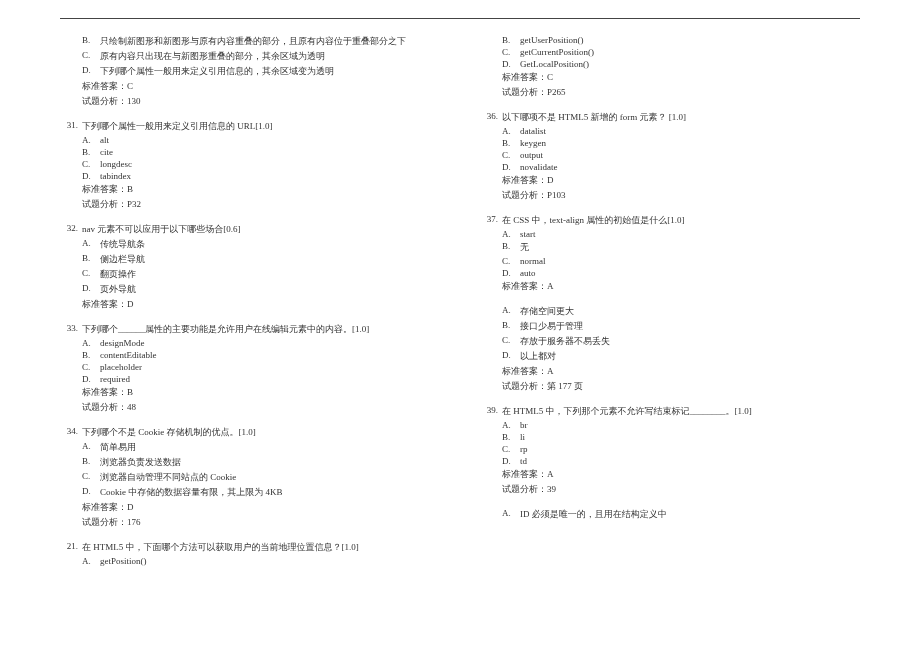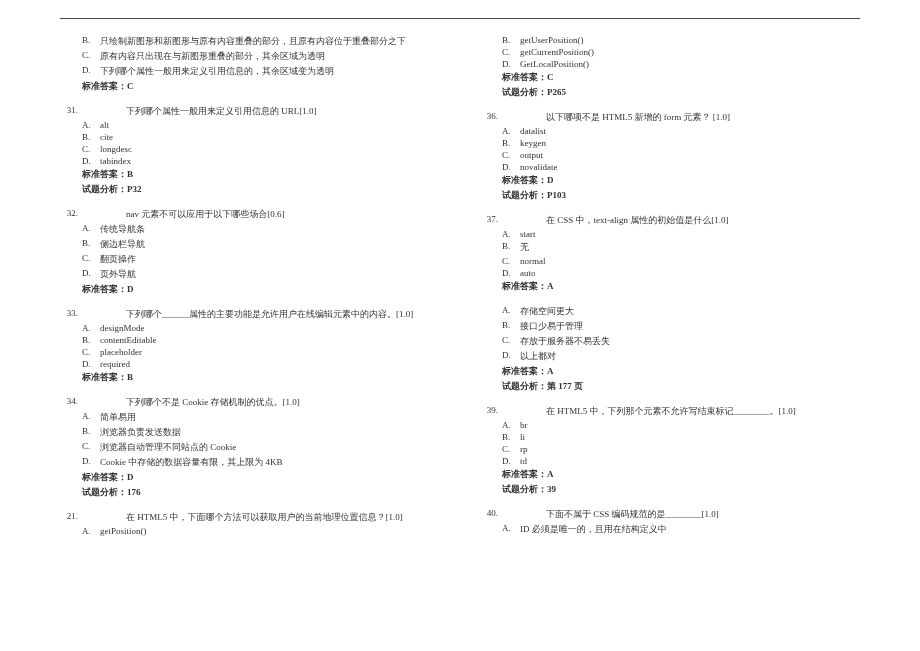--- a/index.html
+++ b/index.html
@@ -38,35 +38,33 @@
     margin-bottom: 2px;
   }
   .qnum {
     width: 22px;
     flex-shrink: 0;
     text-align: right;
     padding-right: 4px;
   }
   .qtext {
     flex: 1;
-    margin-left: 44px;
   }
   .opt {
     display: flex;
     margin-bottom: 2px;
     padding-left: 22px;
   }
   .optlabel {
     width: 18px;
     flex-shrink: 0;
   }
   .line {
     padding-left: 22px;
     margin-bottom: 2px;
-    font-weight: bold;
   }
 </style>
 </head>
 <body>
 
 <div class="page">
   <div class="hr-top"></div>
   <div class="columns">
     <div class="col" id="col-left">
         <div class="q">
@@ -76,20 +74,21 @@
           </div>
           <div class="opt">
             <span class="optlabel">C.</span>
             <span>原有内容只出现在与新图形重叠的部分，其余区域为透明</span>
           </div>
           <div class="opt">
             <span class="optlabel">D.</span>
             <span>下列哪个属性一般用来定义引用信息的，其余区域变为透明</span>
           </div>
           <div class="line"><span>标准答案：</span><span>C</span></div>
+          <div class="line"><span>试题分析：</span><span>130</span></div>
         </div>
         <div class="q">
           <div class="qtitle">
             <span class="qnum">31.</span>
             <span class="qtext">下列哪个属性一般用来定义引用信息的 URL[1.0]</span>
           </div>
           <div class="opt">
             <span class="optlabel">A.</span>
             <span>alt</span>
           </div>
@@ -146,20 +145,21 @@
           </div>
           <div class="opt">
             <span class="optlabel">C.</span>
             <span>placeholder</span>
           </div>
           <div class="opt">
             <span class="optlabel">D.</span>
             <span>required</span>
           </div>
           <div class="line"><span>标准答案：</span><span>B</span></div>
+          <div class="line"><span>试题分析：</span><span>48</span></div>
         </div>
         <div class="q">
           <div class="qtitle">
             <span class="qnum">34.</span>
             <span class="qtext">下列哪个不是 Cookie 存储机制的优点。[1.0]</span>
           </div>
           <div class="opt">
             <span class="optlabel">A.</span>
             <span>简单易用</span>
           </div>
@@ -291,24 +291,20 @@
             <span>rp</span>
           </div>
           <div class="opt">
             <span class="optlabel">D.</span>
             <span>td</span>
           </div>
           <div class="line"><span>标准答案：</span><span>A</span></div>
           <div class="line"><span>试题分析：</span><span>39</span></div>
         </div>
         <div class="q">
-          <div class="qtitle">
-            <span class="qnum">40.</span>
-            <span class="qtext">下面不属于 CSS 编码规范的是________[1.0]</span>
-          </div>
           <div class="opt">
             <span class="optlabel">A.</span>
             <span>ID 必须是唯一的，且用在结构定义中</span>
           </div>
         </div>
       </div>
   </div>
 </div>
 
 </body></html>

